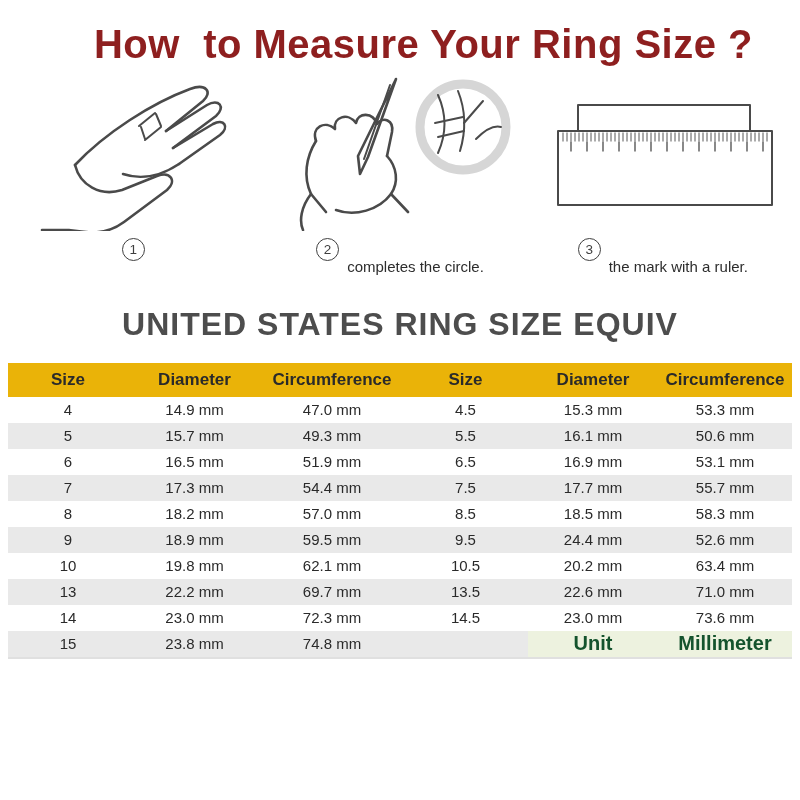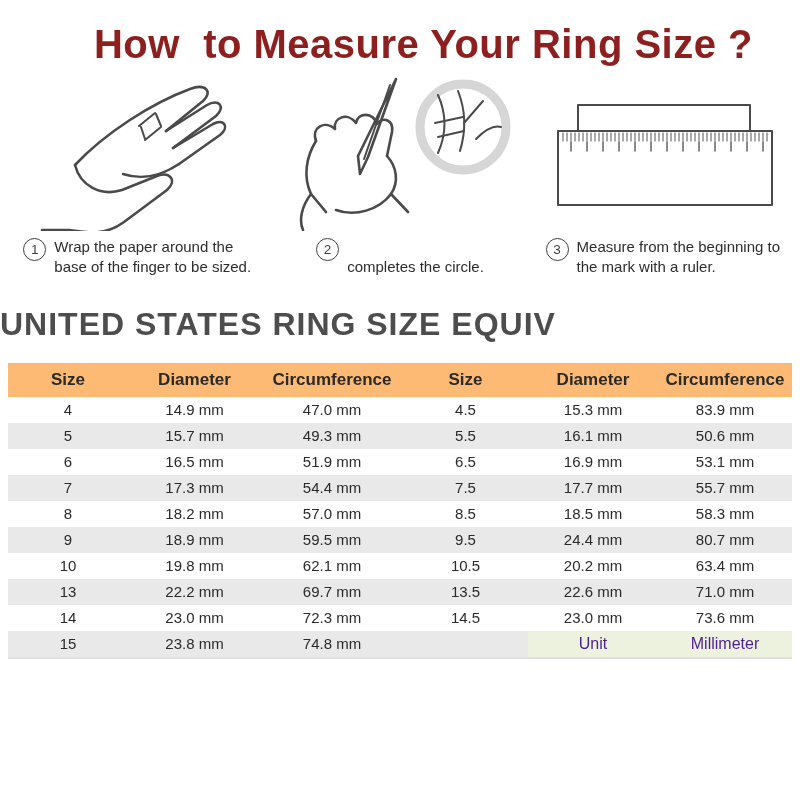--- a/index.html
+++ b/index.html
@@ -25,43 +25,43 @@
   .badge {
     flex:0 0 auto; width:21px; height:21px; margin-top:1px;
     border:1.6px solid #3f3f3f; border-radius:50%;
     display:flex; align-items:center; justify-content:center;
     font-size:13.5px; color:#3f3f3f;
   }
   .caption-text { font-size:15px; line-height:1.35; color:#2d2d2d; }
 
   .table-title {
     margin:28px 0 20px 0;
-    text-align:left;
+    text-align:center;
     font-size:32px; font-weight:bold;
     color:#4d4d4d; letter-spacing:1px;
   }
 
   table.ring-table {
     width:784px; margin:0 auto;
     border-collapse:collapse; table-layout:fixed;
     border-bottom:2px solid #e0e0e0;
   }
   .ring-table th {
-    background:#fdba74; height:34px;
+    background:#eab308; height:34px;
     font-size:17px; font-weight:bold; color:#2a2a2a;
     text-align:center; padding:0;
   }
   .ring-table td {
     height:26px; font-size:15px; color:#2a2a2a;
     text-align:center; padding:0; background:#ffffff;
   }
   .ring-table tr.odd td { background:#e9e9e9; }
   .ring-table td.unit-cell {
     background:#edf2df !important;
-    font-weight:normal; font-size:16px; color:#4c1d95;
+    font-weight:bold; font-size:20px; color:#14532d;
   }
 
   svg .ink { fill:none; stroke:#4a4a4a; stroke-width:2.6; stroke-linecap:round; stroke-linejoin:round; }
   svg .thin { stroke-width:2; }
 </style>
 </head>
 <body>
 
 <div class="page">
 
@@ -76,22 +76,21 @@
           <path class="ink" d="M146,58 L187,32 C199,25 206,34 196,43 L153,75"></path>
           <path class="ink" d="M153,75 L193,51 C204,45 210,54 200,62 L159,91"></path>
           <path class="ink" d="M159,91 C141,103 121,107 103,101"></path>
           <path class="ink" d="M55,92 C60,112 80,124 102,117 L137,103 C151,98 157,108 147,117 L104,149 C84,164 63,159 49,157 L22,157"></path>
           <path class="ink thin" d="M119,53 l16,-13 M125,67 l16,-13 M121,54 l4,12 M136,41 l5,12"></path>
         </svg>
       </div>
       <div class="step-caption">
         <span class="badge">1</span>
         <span class="caption-text">
-          <span>Wrap the paper around the</span><br>
-          <span>base of the finger to be sized.</span>
+          <br>
         </span>
       </div>
     </div>
 
     <div class="step">
       <div class="step-art">
         <svg width="240" height="158" viewBox="0 0 240 158">
           <circle cx="183" cy="54" r="43" fill="none" stroke="#d6d6d6" stroke-width="9"></circle>
           <g class="ink thin">
             <path d="M158,22 C167,42 166,62 158,80"></path>
@@ -130,21 +129,21 @@
           </defs>
           <path class="ink thin" d="M40,32 H212 V58 M40,58 V32"></path>
           <rect x="20" y="58" width="214" height="74" fill="#ffffff" class="ink thin" stroke="#4a4a4a"></rect>
           <rect x="24" y="59.5" width="206" height="9" fill="url(#ticks-fine)"></rect>
           <rect x="24" y="68.5" width="206" height="10" fill="url(#ticks-med)"></rect>
         </svg>
       </div>
       <div class="step-caption">
         <span class="badge">3</span>
         <span class="caption-text">
-          <span>Measure from the beginning to</span><br>
+          <br>
           <span>the mark with a ruler.</span>
         </span>
       </div>
     </div>
 
   </div>
 
   <h2 class="table-title">UNITED STATES RING SIZE EQUIV</h2>
 
   <table class="ring-table">
@@ -166,21 +165,21 @@
           <th>Circumference</th>
         </tr>
       </thead>
     <tbody>
         <tr>
           <td>4</td>
           <td>14.9 mm</td>
           <td>47.0 mm</td>
           <td>4.5</td>
           <td>15.3 mm</td>
-          <td>83.9 mm</td>
+          <td>53.3 mm</td>
         </tr>
         <tr class="odd">
           <td>5</td>
           <td>15.7 mm</td>
           <td>49.3 mm</td>
           <td>5.5</td>
           <td>16.1 mm</td>
           <td>50.6 mm</td>
         </tr>
         <tr>
@@ -206,21 +205,21 @@
           <td>8.5</td>
           <td>18.5 mm</td>
           <td>58.3 mm</td>
         </tr>
         <tr class="odd">
           <td>9</td>
           <td>18.9 mm</td>
           <td>59.5 mm</td>
           <td>9.5</td>
           <td>24.4 mm</td>
-          <td>80.7 mm</td>
+          <td>52.6 mm</td>
         </tr>
         <tr>
           <td>10</td>
           <td>19.8 mm</td>
           <td>62.1 mm</td>
           <td>10.5</td>
           <td>20.2 mm</td>
           <td>63.4 mm</td>
         </tr>
         <tr class="odd">

